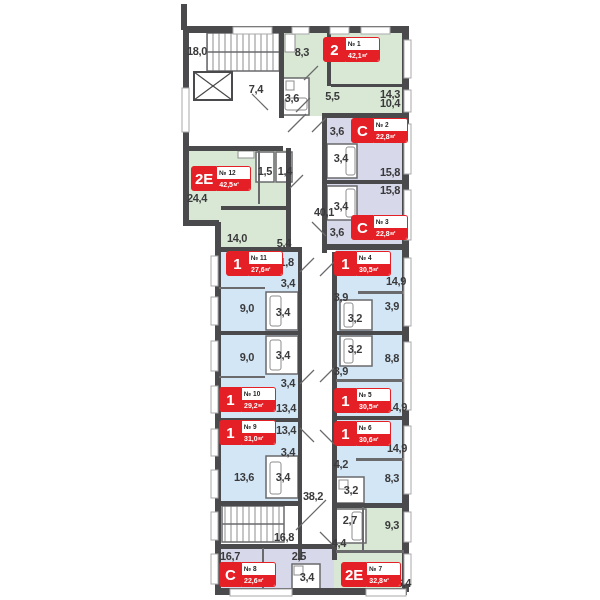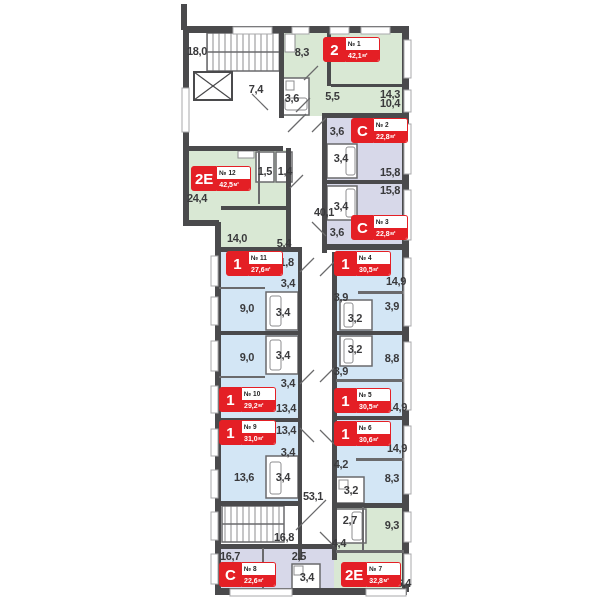--- a/index.html
+++ b/index.html
@@ -317,16 +317,16 @@
       <div class="badge" style="left: 191px; top: 166px;">
         <div class="badge-type">2Е</div>
         <div class="badge-right">
           <div class="badge-num">№ 12</div>
           <div class="badge-area">42,5<span class="unit">м²</span></div>
         </div>
       </div>
       <div class="room-label" style="left: 197px; top: 51px;">18,0</div>
       <div class="room-label" style="left: 256px; top: 89px;">7,4</div>
       <div class="room-label" style="left: 312px; top: 212px; margin-left: 12px;">40,1</div>
-      <div class="room-label" style="left: 313px; top: 496px;">53,1</div>
+      <div class="room-label" style="left: 313px; top: 496px;">38,2</div>
       <div class="room-label" style="left: 284px; top: 537px;">16,8</div>
     </div>
 </div>
 
 </body></html>

